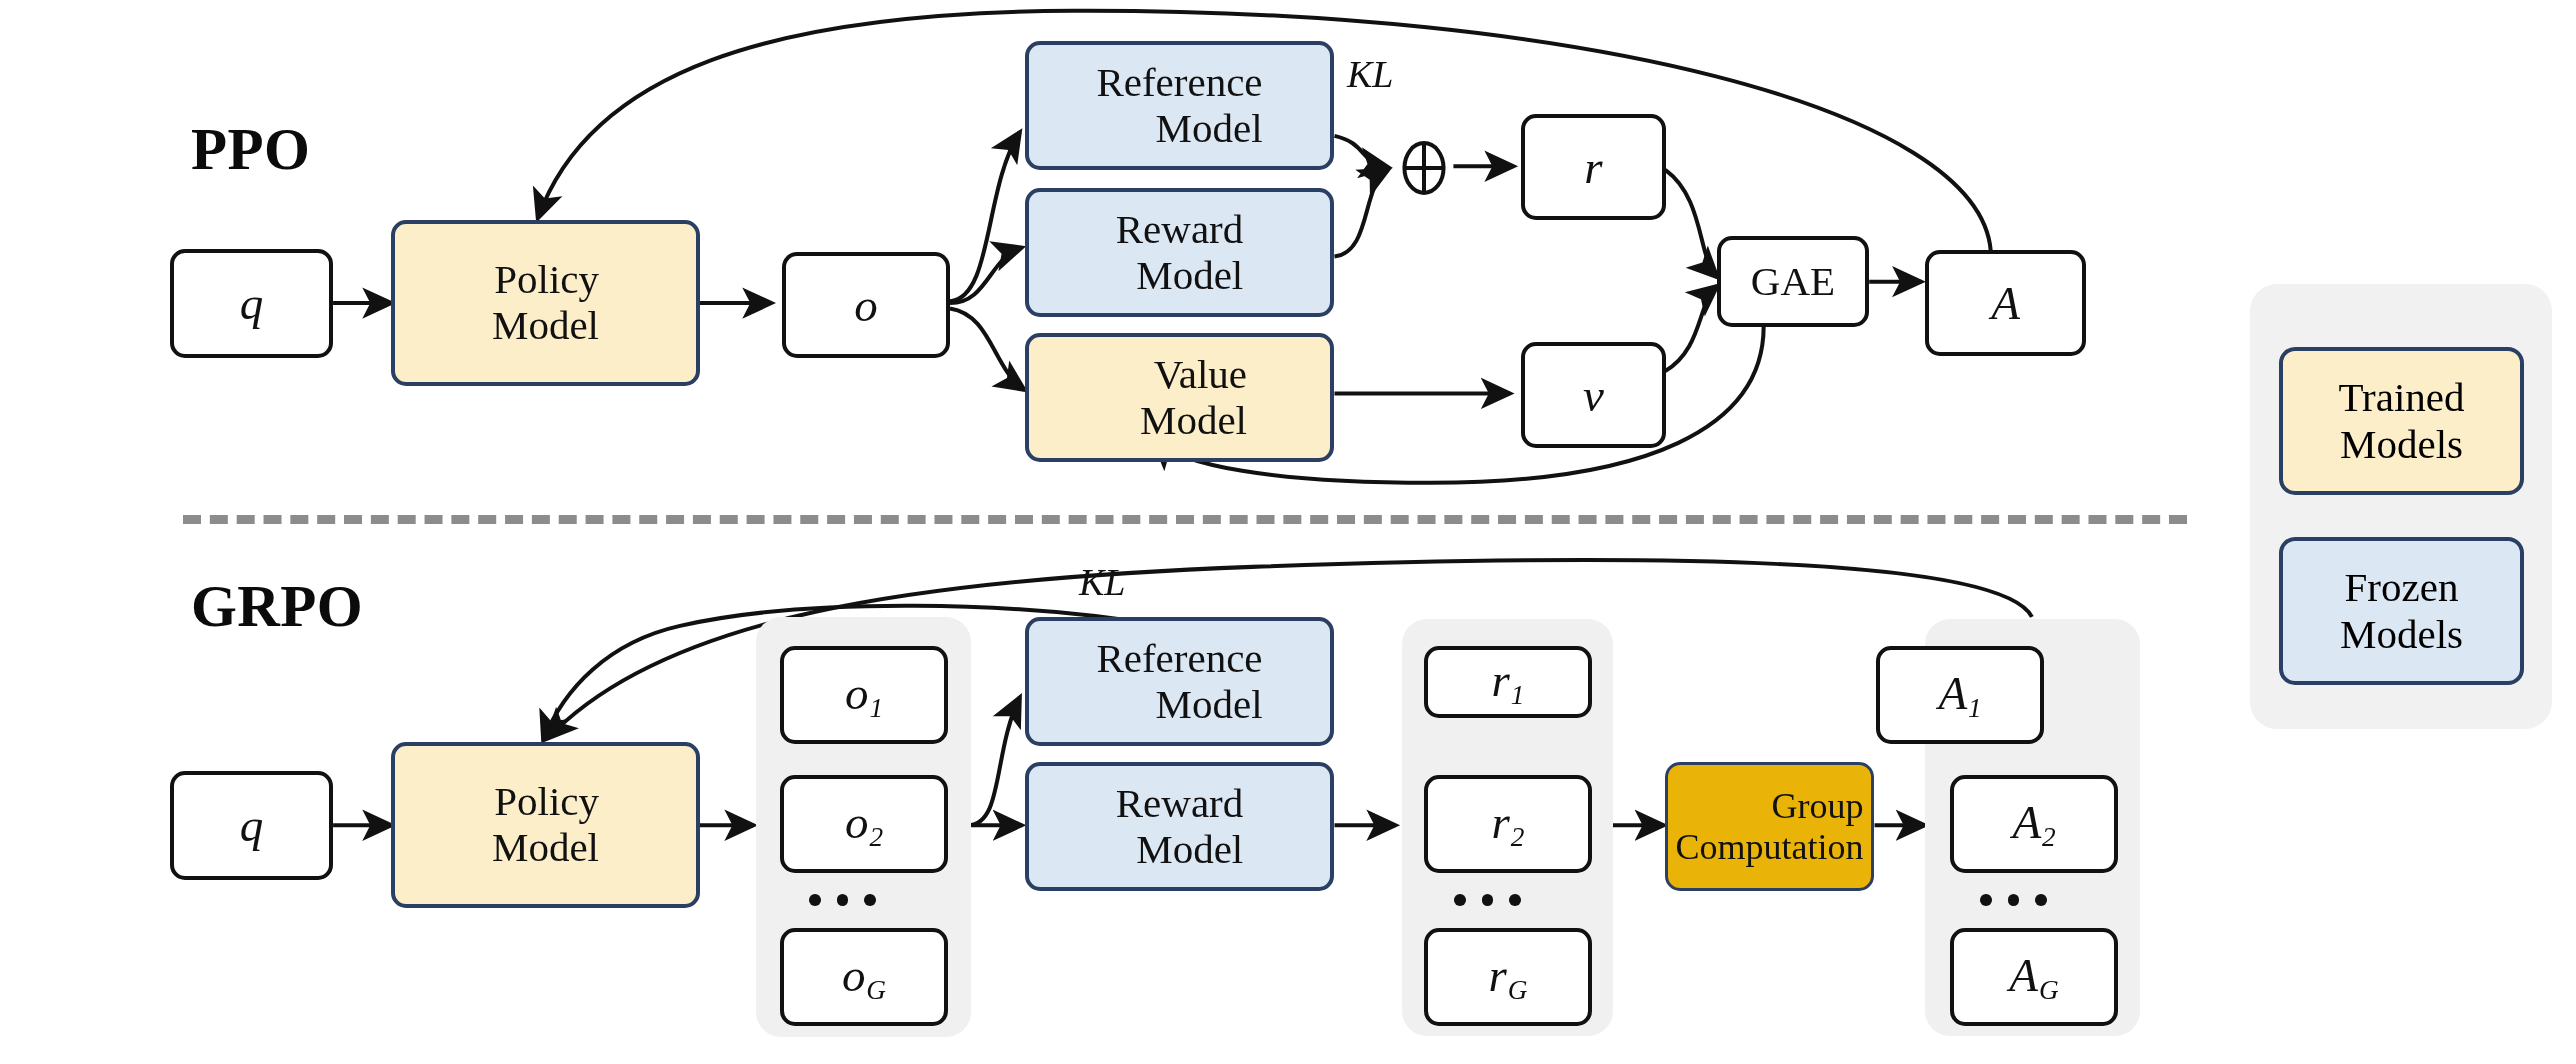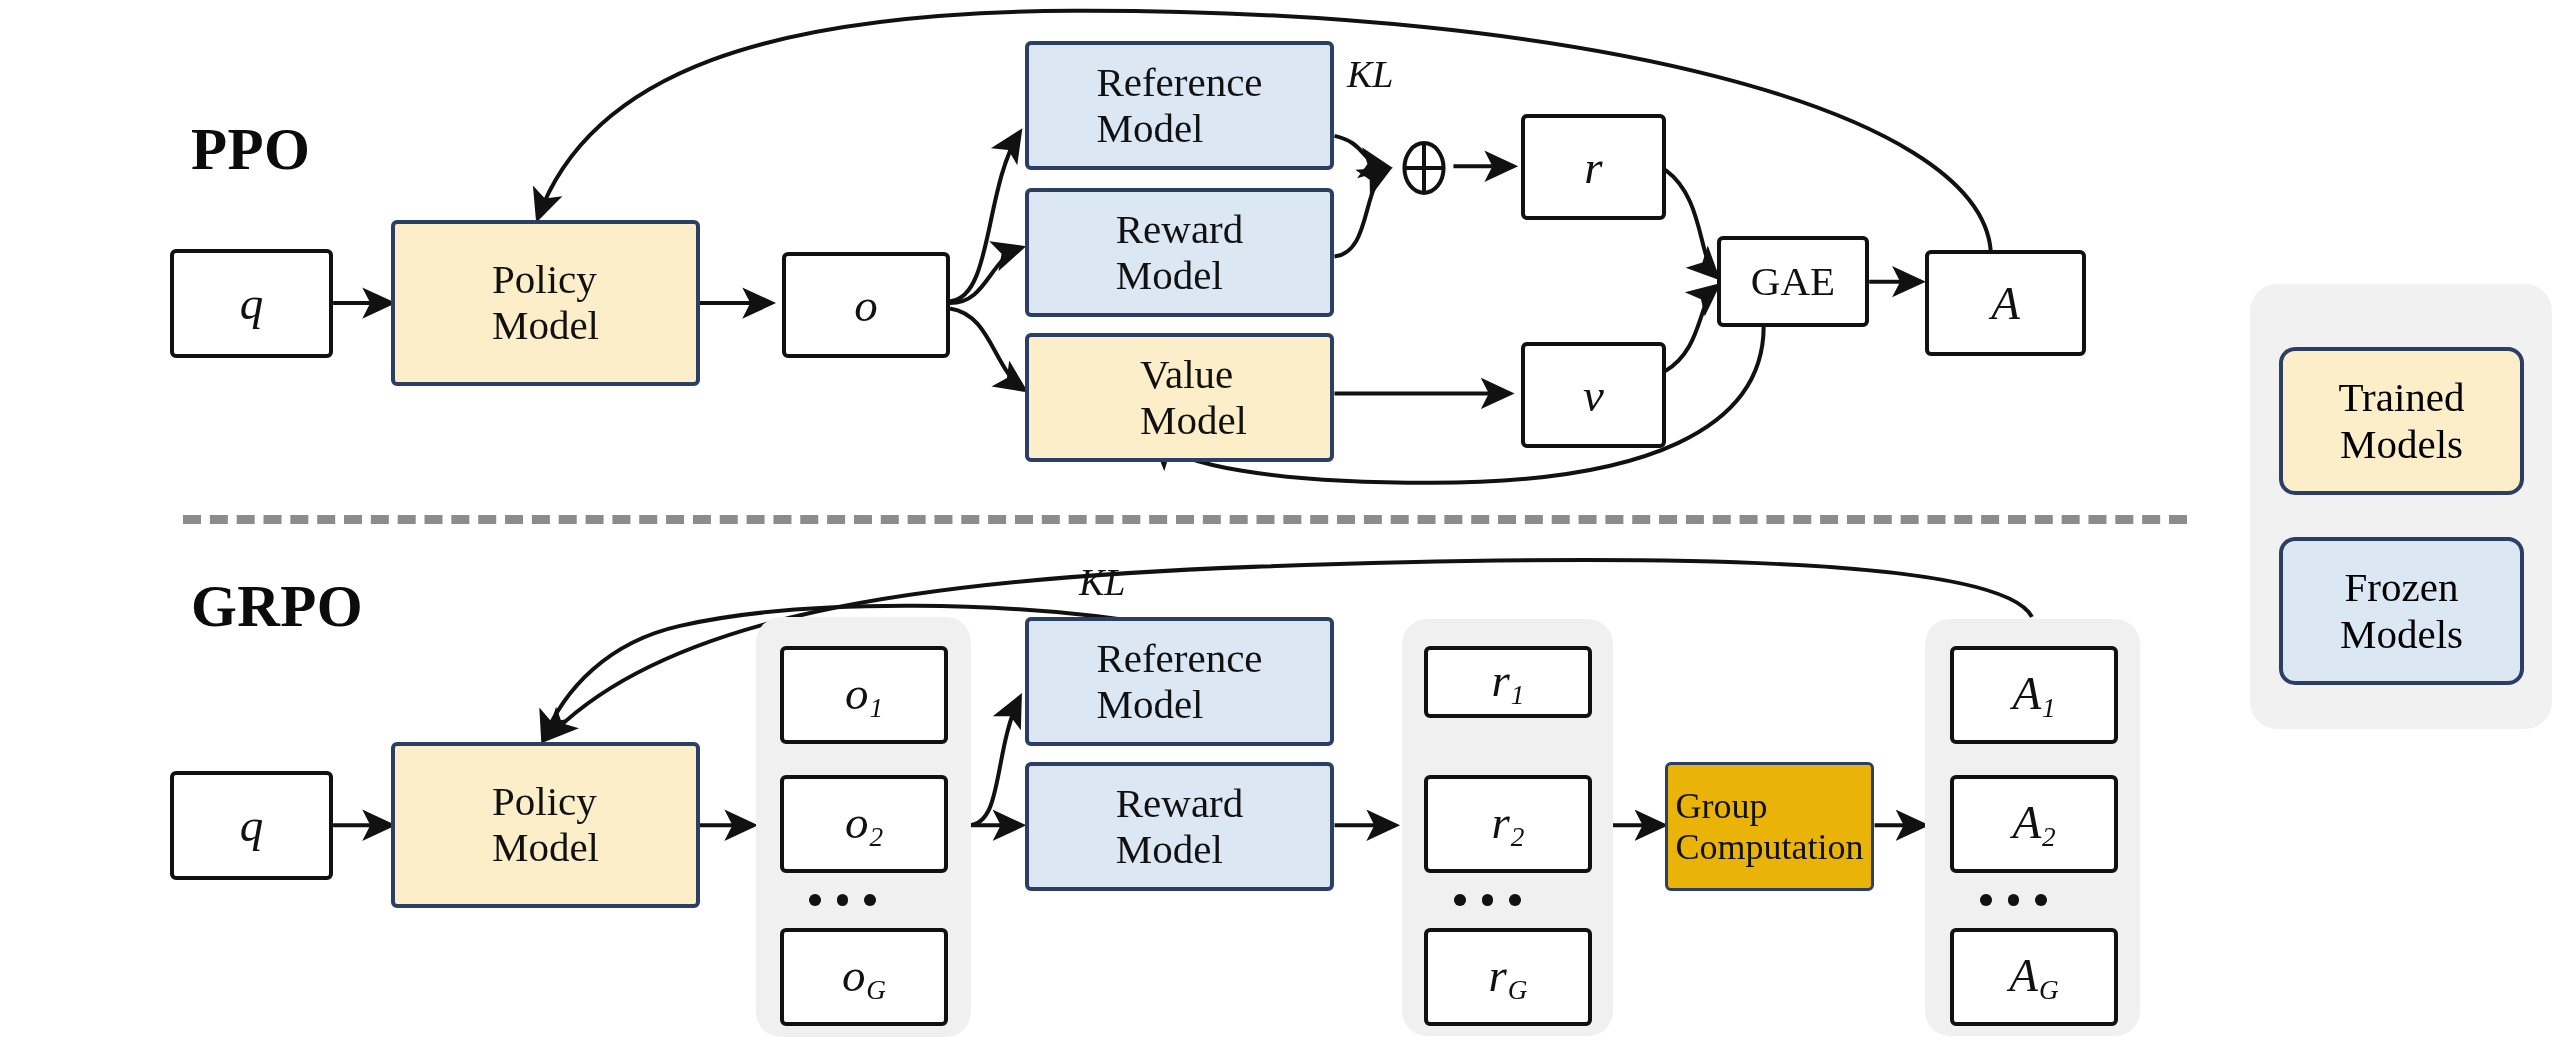--- a/index.html
+++ b/index.html
@@ -28,23 +28,23 @@
     pointer-events: none;
   }
 
   
   .node {
     position: absolute;
     box-sizing: border-box;
     display: flex;
     align-items: center;
     justify-content: center;
-    text-align: left;
+    text-align: right;
     line-height: 1.12;
-    border-radius: 6px;
+    border-radius: 15px;
     background: #ffffff;
     border: 4.5px solid #111111;
     color: #111111;
     font-size: 41px;
     z-index: 3;
   }
   .node.plain {
     border: 4.5px solid #111111;
     background: #ffffff;
   }
@@ -339,21 +339,21 @@
   </div>
 
   <div class="node outline-blue" style="left:1665px; top:762px; width:209px; height:129px; font-size:36px;">
     <span class="lines">
       <span>Group</span><br>
       <span>Computation</span>
     </span>
   </div>
 
   <div class="group-box" style="left:1925px; top:619px; width:215px; height:417px;"></div>
-  <div class="node plain" style="left:1950px; top:646px; width:168px; height:98px;">
+  <div class="node plain" style="left:1876px; top:646px; width:168px; height:98px;">
     <span class="mathvar"><span>A</span><sub>1</sub></span>
   </div>
   <div class="node plain" style="left:1950px; top:775px; width:168px; height:98px;">
     <span class="mathvar"><span>A</span><sub>2</sub></span>
   </div>
   <div class="dots" style="left:1980px; top:894px;">
     <span></span>
       <span></span>
       <span></span>
   </div>

